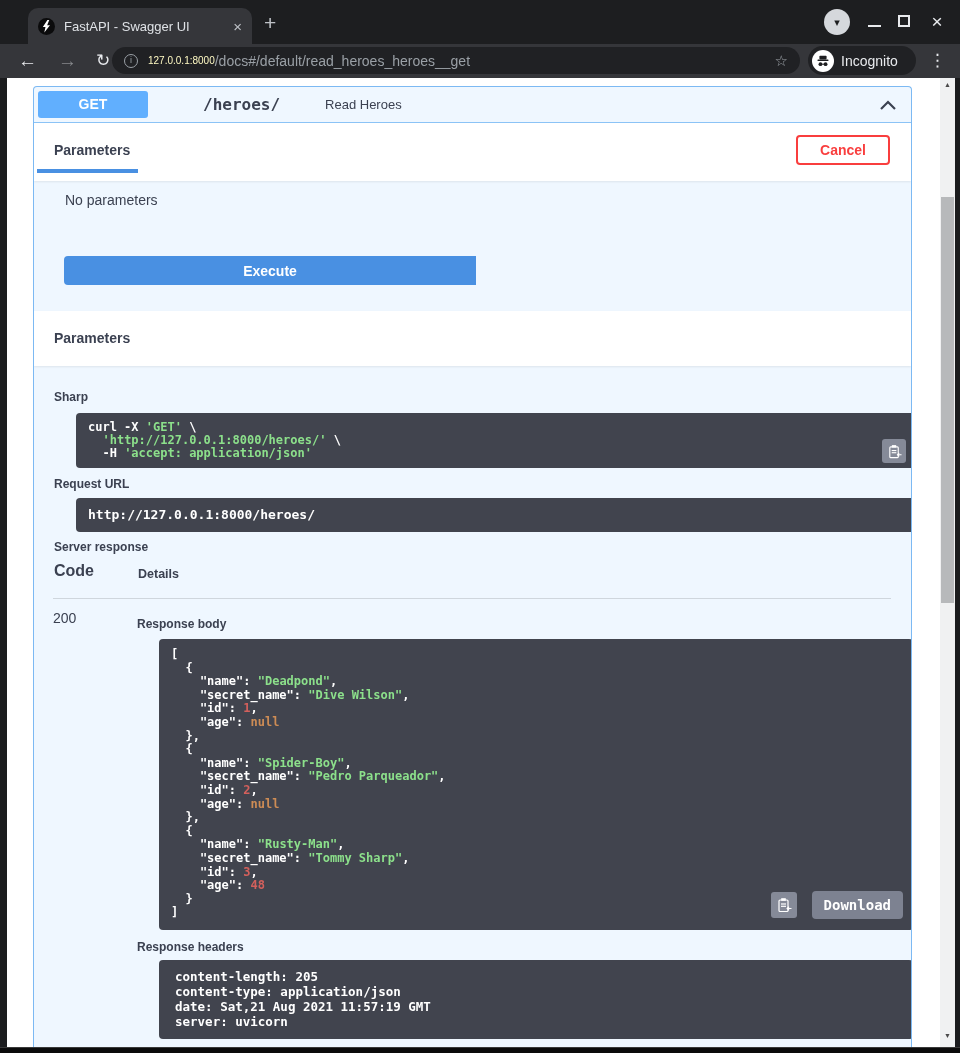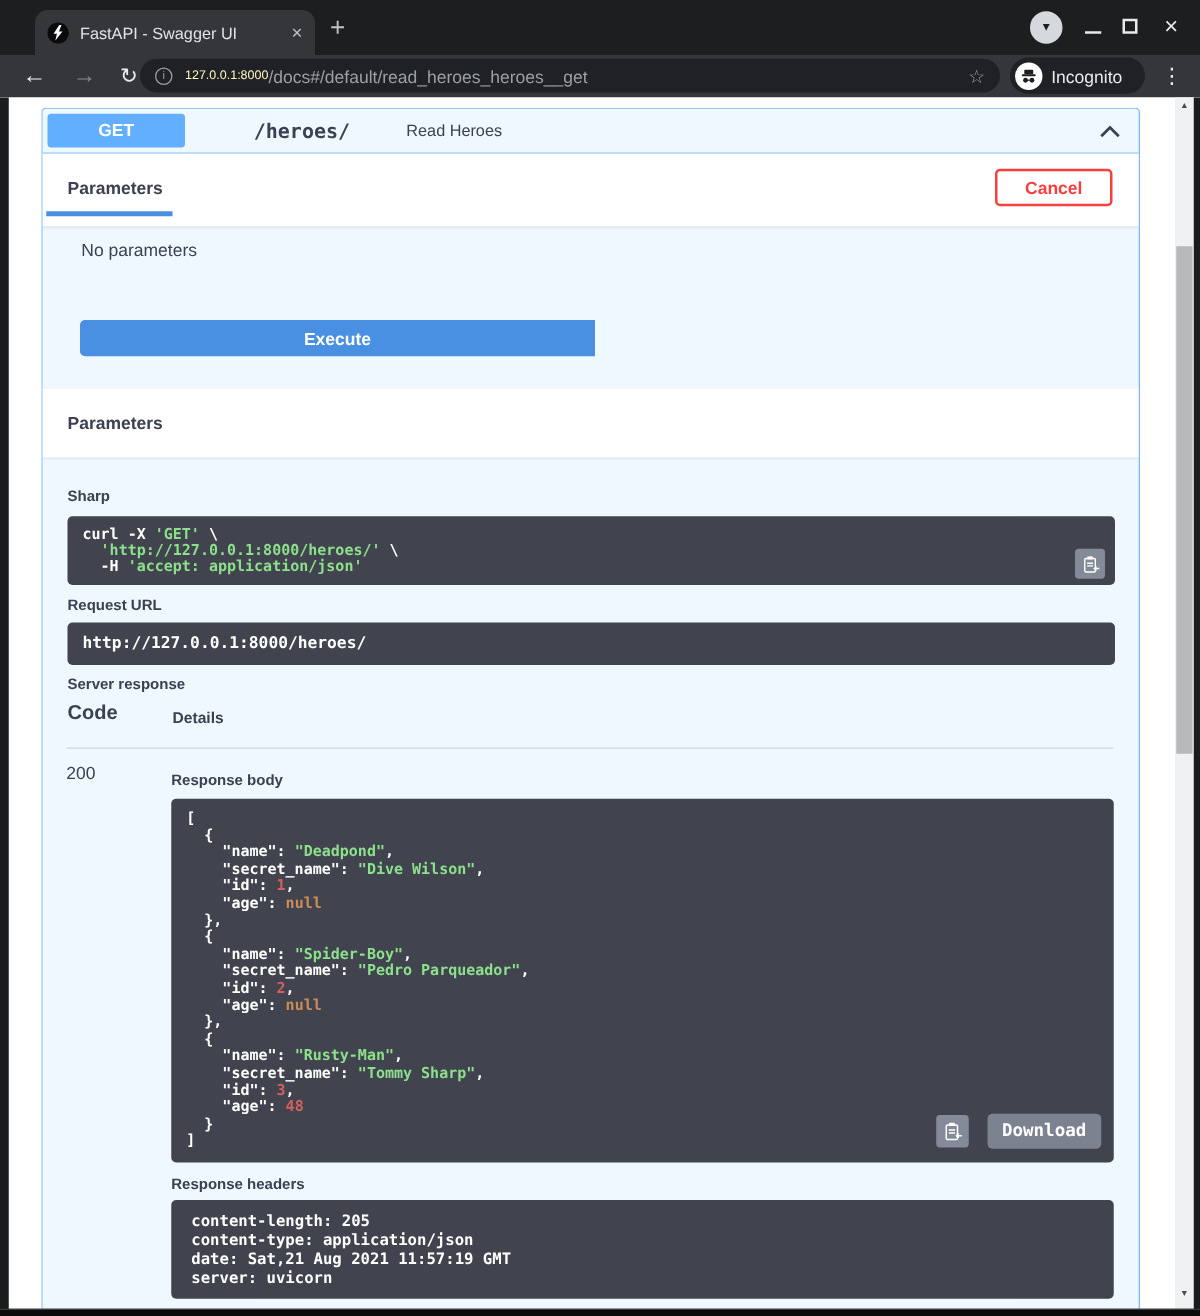--- a/index.html
+++ b/index.html
@@ -84,21 +84,21 @@
 
   .resp-body { position:relative; height:682px; }
   .lbl { position:absolute; font-size:12px; font-weight:bold; color:#3b4151; }
   .curl-lbl    { left:20px; top:24px; }
   .requrl-lbl  { left:20px; top:111px; }
   .server-lbl  { left:20px; top:174px; }
   .body-lbl    { left:103px; top:251px; }
   .headers-lbl { left:103px; top:574px; }
 
   .code-block { position:absolute; background:var(--code-block-bg,#41444e); border-radius:4px;
-                font-family:"DejaVu Sans Mono",monospace; font-weight:bold; color:#fff; }
+                font-family:"DejaVu Sans Mono",monospace; font-weight:bold; color:#fff;margin-left:22px; }
   .code-lines div { white-space:pre; }
   .curl-block    { left:20px;  top:47px;  width:838px; height:55px;  padding:8px 0 0 12px; font-size:12px; line-height:13px; }
   .url-block     { left:20px;  top:132px; width:838px; height:34px;  line-height:34px; padding-left:12px; font-size:13px; }
   .body-block    { left:103px; top:273px; width:754px; height:291px; padding:9px 0 0 12px; font-size:12px; line-height:13.6px; }
   .headers-block { left:103px; top:594px; width:754px; height:79px;  padding:9px 0 0 16px; font-size:12.5px; line-height:15px; }
 
   .th-code    { position:absolute; left:20px;  top:196px; font-size:16px; font-weight:bold; color:#3b4151; }
   .th-details { position:absolute; left:104px; top:201px; font-size:12.5px; font-weight:bold; color:#3b4151; }
   .resp-divider { position:absolute; left:19px; top:232px; width:838px; height:1px; background:#cfd6dd; }
   .status-code { position:absolute; left:19px; top:244px; font-size:14px; color:#3b4151; }

